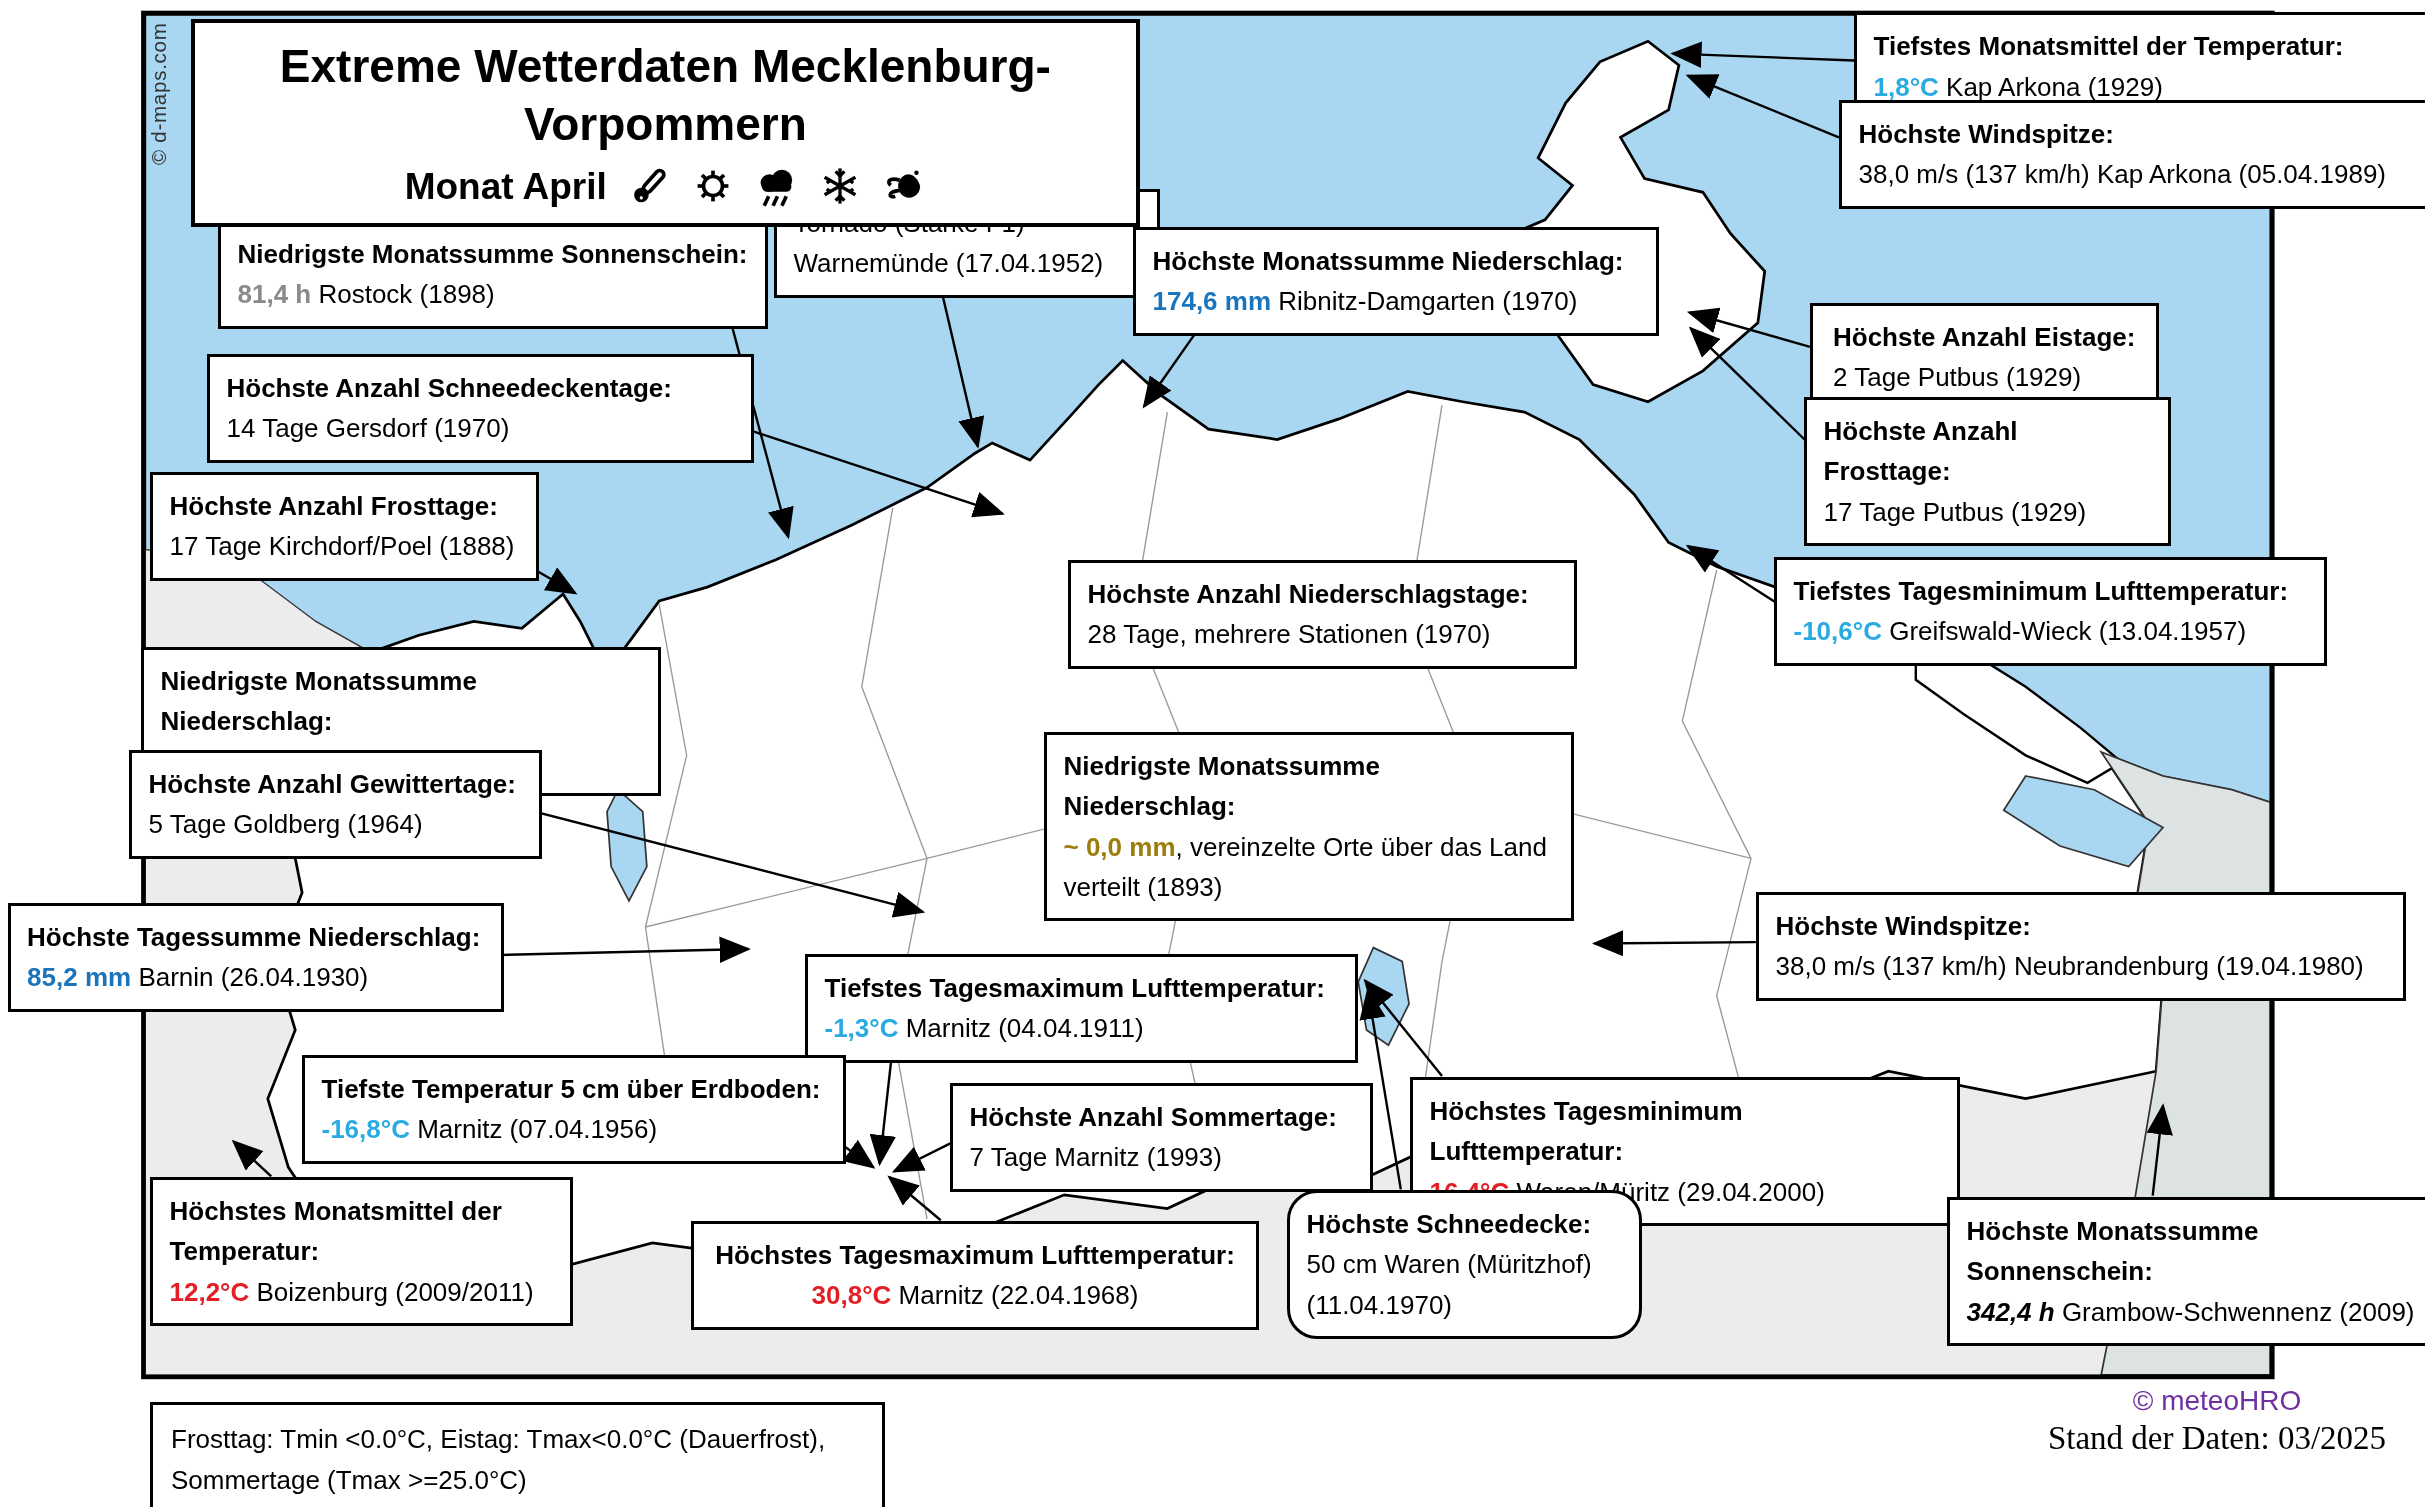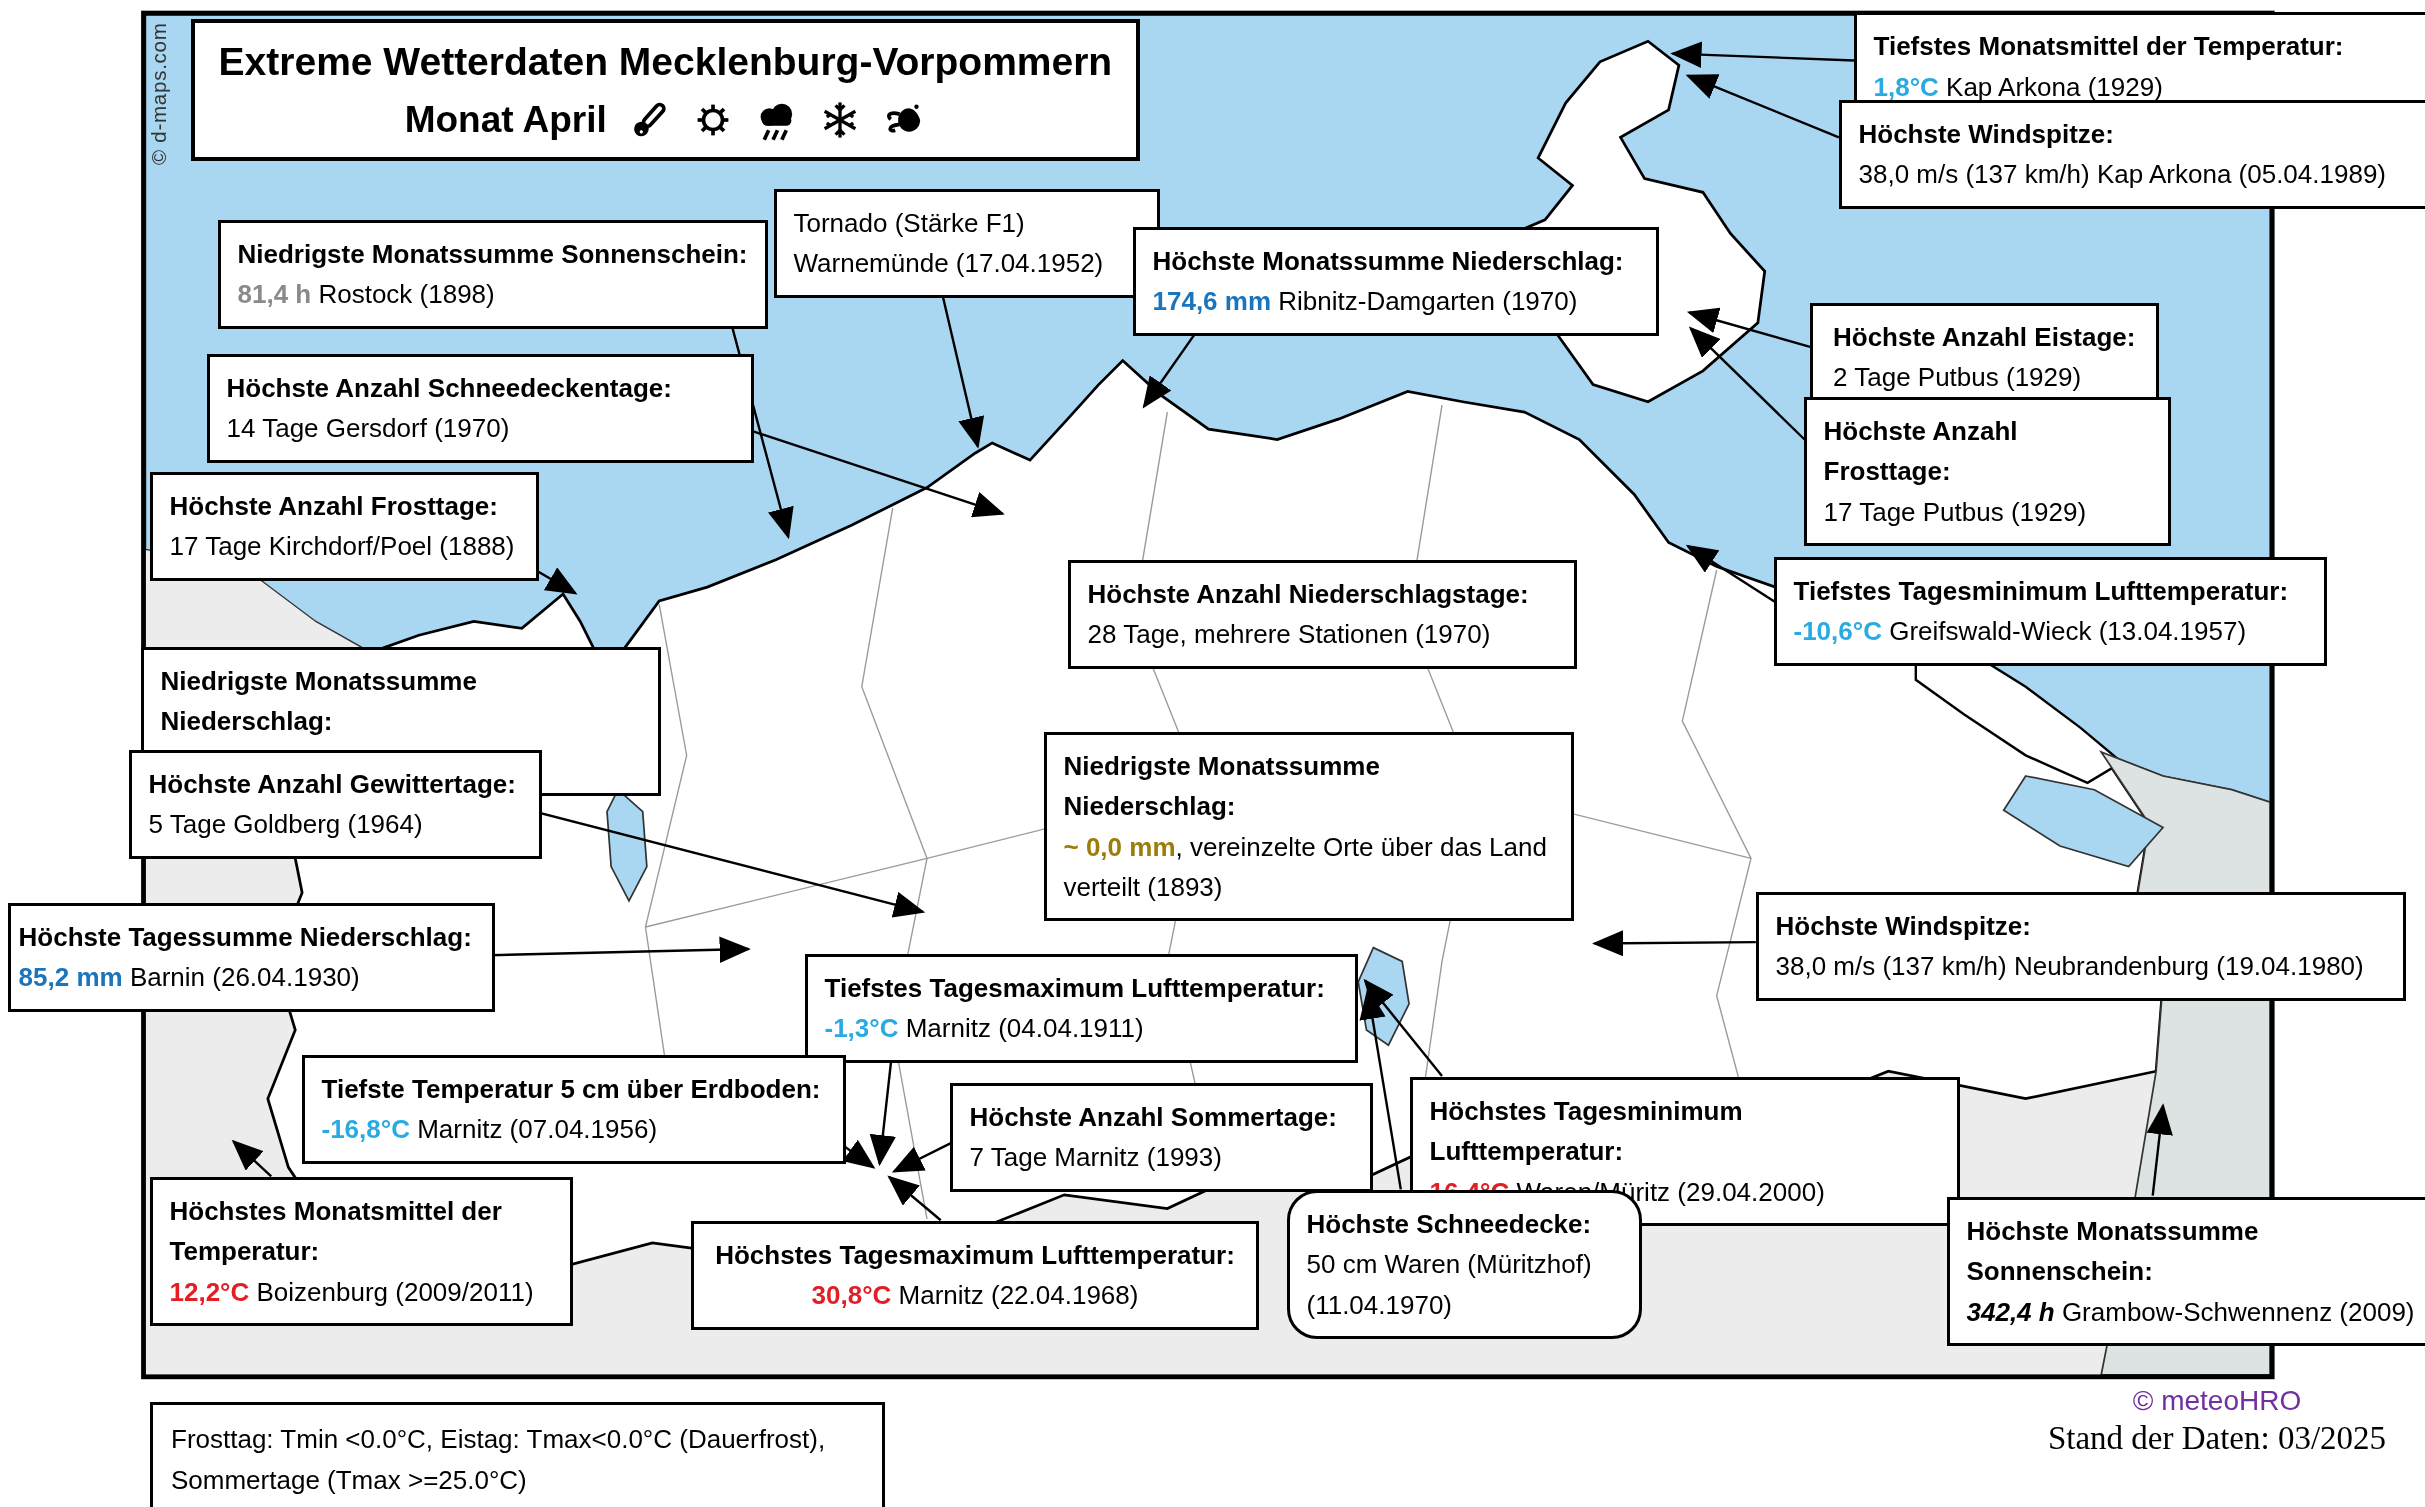--- a/index.html
+++ b/index.html
@@ -12,21 +12,21 @@
   .box.plain .lbl{font-weight:400;}
   .v{font-weight:700;}
   .c-cyan{color:#29abe2;}
   .c-blue{color:#1b75bc;}
   .c-red{color:#e31e24;}
   .c-orange{color:#000000;font-style:italic;}
   .c-dky{color:#9d7d0a;}
   .c-gray{color:#8a8a8a;}
   #title-box{position:absolute;left:191px;top:19px;width:927px;background:#fff;
              border:4.1px solid #000;z-index:6;text-align:center;padding:15px 6.9px 12.4px 6.9px;}
-  #title-box .t1{font-weight:700;font-size:39px;line-height:1.25;}
+  #title-box .t1{font-weight:700;font-size:46px;line-height:1.25;}
   #title-box .t2{font-weight:700;font-size:37px;line-height:1.3;margin-top:9.6px;}
   #title-box svg{vertical-align:-9.6px;margin-left:9.6px;}
   #watermark{position:absolute;left:147px;top:165px;transform:rotate(-90deg);
              transform-origin:0 0;font-size:20.6px;color:#333;z-index:6;white-space:nowrap;letter-spacing:0.7px;}
   #credit{position:absolute;left:2025px;top:1384px;width:384px;text-align:center;z-index:6;}
   #credit .src{color:#7030a0;font-size:28px;line-height:1.2;}
   #credit .stand{font-family:"Liberation Serif",serif;font-size:33px;line-height:1.25;color:#000;}
   #footnote-box{position:absolute;left:150px;top:1402px;width:693px;background:#fff;
                 border:3.4px solid #000;padding:13.7px 18px;font-size:26px;line-height:1.6;z-index:6;}
 </style>
@@ -249,21 +249,21 @@
   <div class="box" style="left:129px;top:750px;width:374px;">
     <div class="lbl">Höchste Anzahl Gewittertage:</div>
     <div><span>5 Tage Goldberg (1964)</span></div>
   </div>
 
   <div class="box" style="left:1044px;top:732px;width:491px;">
     <div class="lbl">Niedrigste Monatssumme Niederschlag:</div>
     <div><span class="v c-dky">~ 0,0 mm</span><span>, vereinzelte Orte über das Land verteilt (1893)</span></div>
   </div>
 
-  <div class="box" style="left:7.6px;top:903px;width:457px;padding-left:8px;">
+  <div class="box" style="left:7.6px;top:903px;width:457px;">
     <div class="lbl">Höchste Tagessumme Niederschlag:</div>
     <div><span class="v c-blue">85,2 mm</span><span> Barnin (26.04.1930)</span></div>
   </div>
 
   <div class="box" style="left:1756px;top:892px;width:611px;">
     <div class="lbl">Höchste Windspitze:</div>
     <div><span>38,0 m/s (137 km/h) Neubrandenburg (19.04.1980)</span></div>
   </div>
 
   <div class="box" style="left:805px;top:954px;width:514px;">

